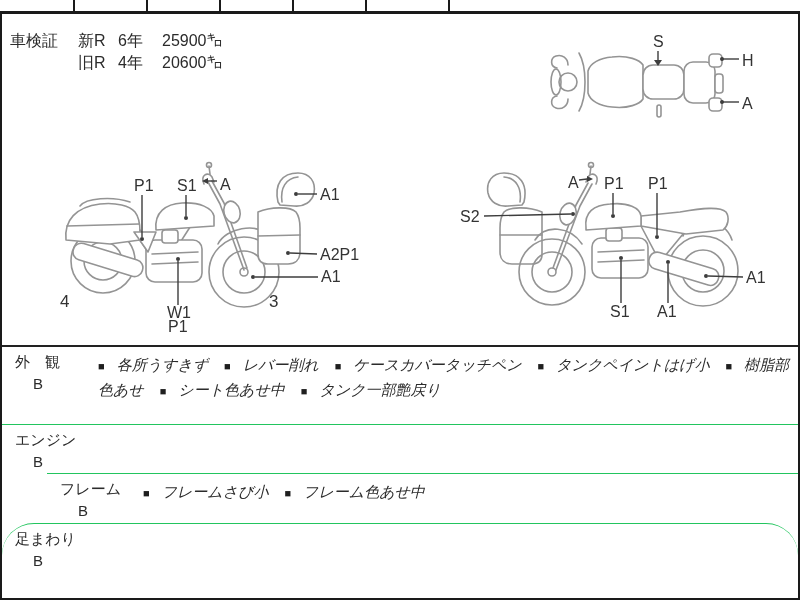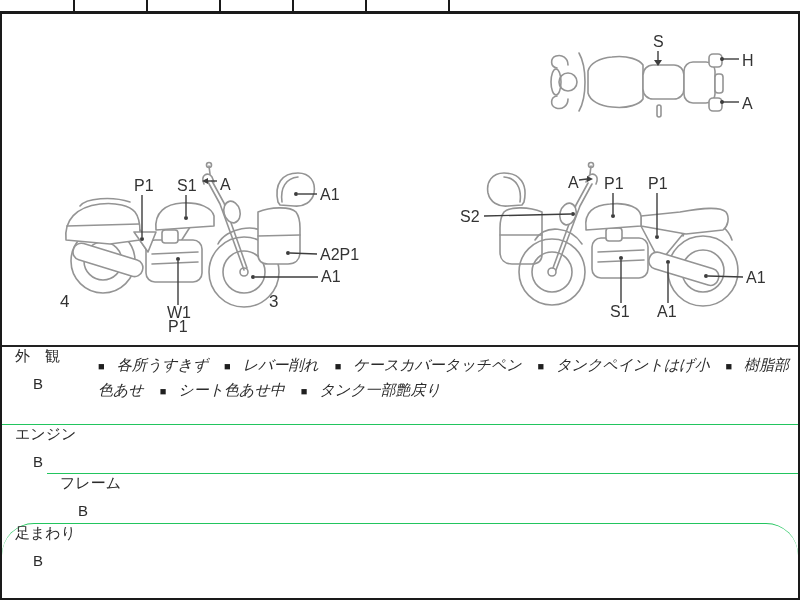--- a/index.html
+++ b/index.html
@@ -22,21 +22,21 @@
   .irow .yrs{width:44px;}
   
   .sections{position:absolute;left:2px;right:2px;top:345px;bottom:2px;
     border-top:2px solid #222;display:flex;flex-direction:column;}
   .sec-row{position:relative;font-size:15px;}
   .sec-row + .sec-row{border-top:1px solid #22c55e;}
   .sec-row:nth-child(1){height:77px;}
   .sec-row:nth-child(2){height:48px;}
   .sec-row:nth-child(3){height:49px;margin-left:45px;}
   .sec-row:nth-child(4){flex:1;border-radius:32px;}
-  .sec-name{position:absolute;left:13px;top:0;width:80px;}
+  .sec-name{position:absolute;left:13px;top:6px;width:80px;}
   .sec-grade{position:absolute;left:31px;top:28px;}
   .sec-items{margin-left:96px;padding:6px 1px 0 0;line-height:23px;font-style:italic;}
   .blt{font-size:11px;margin-right:12px;color:#1f1f1f;}
   .itxt{margin-right:16px;}
   
   .dg{position:absolute;}
   .dg-top{left:540px;top:25px;}
   .dg-left{left:50px;top:160px;}
   .dg-right{left:440px;top:160px;}
   .art{stroke:#949494;stroke-width:1.6;fill:none;stroke-linecap:round;stroke-linejoin:round;}
@@ -58,20 +58,35 @@
 
   <div class="top-strip">
     <i class="vdiv" style="left:73px"></i>
     <i class="vdiv" style="left:146px"></i>
     <i class="vdiv" style="left:219px"></i>
     <i class="vdiv" style="left:292px"></i>
     <i class="vdiv" style="left:365px"></i>
     <i class="vdiv" style="left:448px"></i>
   </div>
 
+  <div class="inspection">
+    <div class="insp-label">車検証</div>
+    <div class="insp-rows">
+      <div class="irow">
+        <span class="reg">新R</span>
+        <span class="yrs">6年</span>
+        <span class="mil">25900㌔</span>
+      </div>
+      <div class="irow">
+        <span class="reg">旧R</span>
+        <span class="yrs">4年</span>
+        <span class="mil">20600㌔</span>
+      </div>
+    </div>
+  </div>
 
   <svg class="dg dg-top" width="230" height="100" viewBox="0 0 230 100">
     <path class="art" d="M28,40 C28,33 22,29 16,31 C10,33 10,42 17,43"></path>
     <path class="art" d="M28,74 C28,81 22,85 16,83 C10,81 10,72 17,71"></path>
     <ellipse class="art" cx="16" cy="57" rx="5" ry="13"></ellipse>
     <circle class="art" cx="28" cy="57" r="9"></circle>
     <path class="art" d="M39,28 C47,42 47,72 39,86"></path>
     <path class="artf" d="M48,46 C50,38 60,33 72,32 C88,30 100,35 103,40 L103,74 C100,79 88,84 72,82 C60,81 50,76 48,68 Z"></path>
     <rect class="artf" x="103" y="40" width="41" height="34" rx="10"></rect>
     <rect class="artf" x="144" y="37" width="31" height="41" rx="9"></rect>
@@ -202,20 +217,21 @@
   </div>
 
   <div class="sec-row">
     <div class="sec-name">エンジン</div>
     <div class="sec-grade">B</div>
   </div>
 
   <div class="sec-row">
     <div class="sec-name">フレーム</div>
     <div class="sec-grade">B</div>
+    <div class="sec-items"><span class="blt">■</span><span class="itxt">フレームさび小</span><span class="blt">■</span><span class="itxt">フレーム色あせ中</span></div>
   </div>
 
   <div class="sec-row">
     <div class="sec-name">足まわり</div>
     <div class="sec-grade">B</div>
   </div>
 </div>
 </div>
 
 </body></html>

